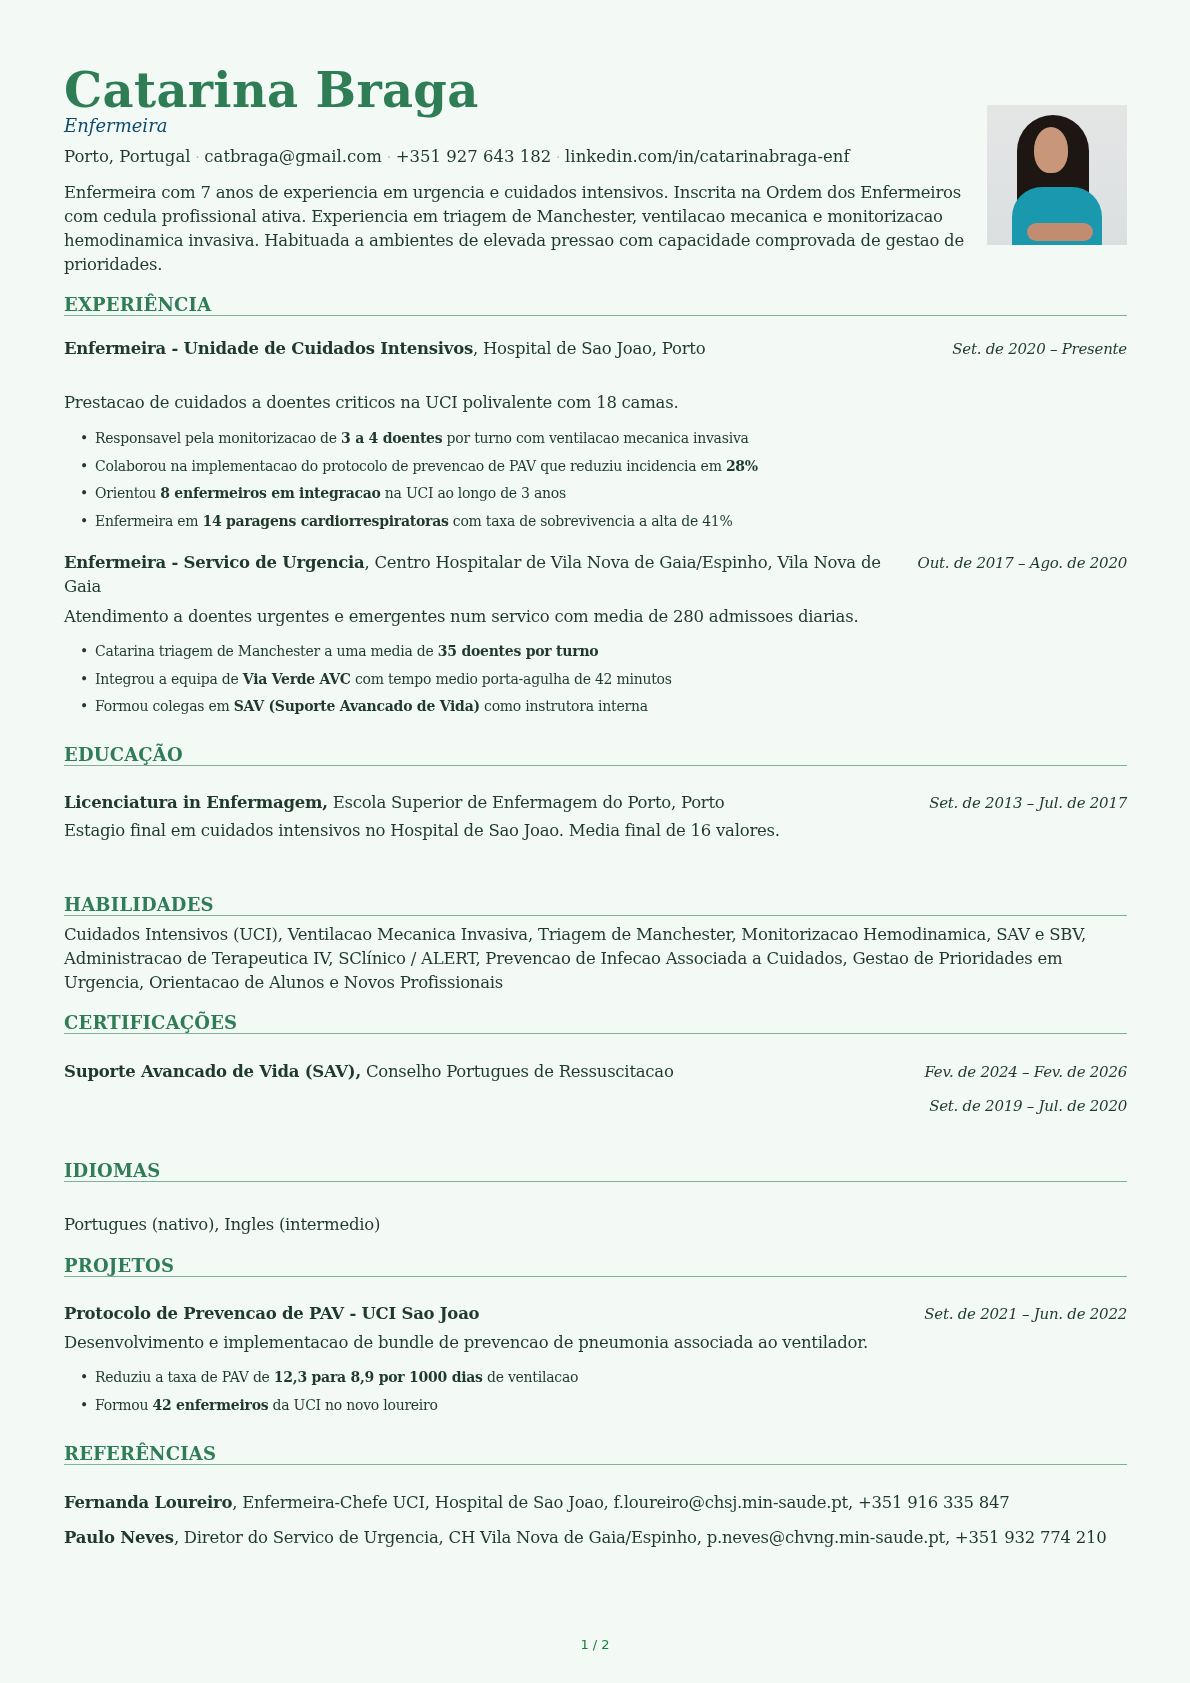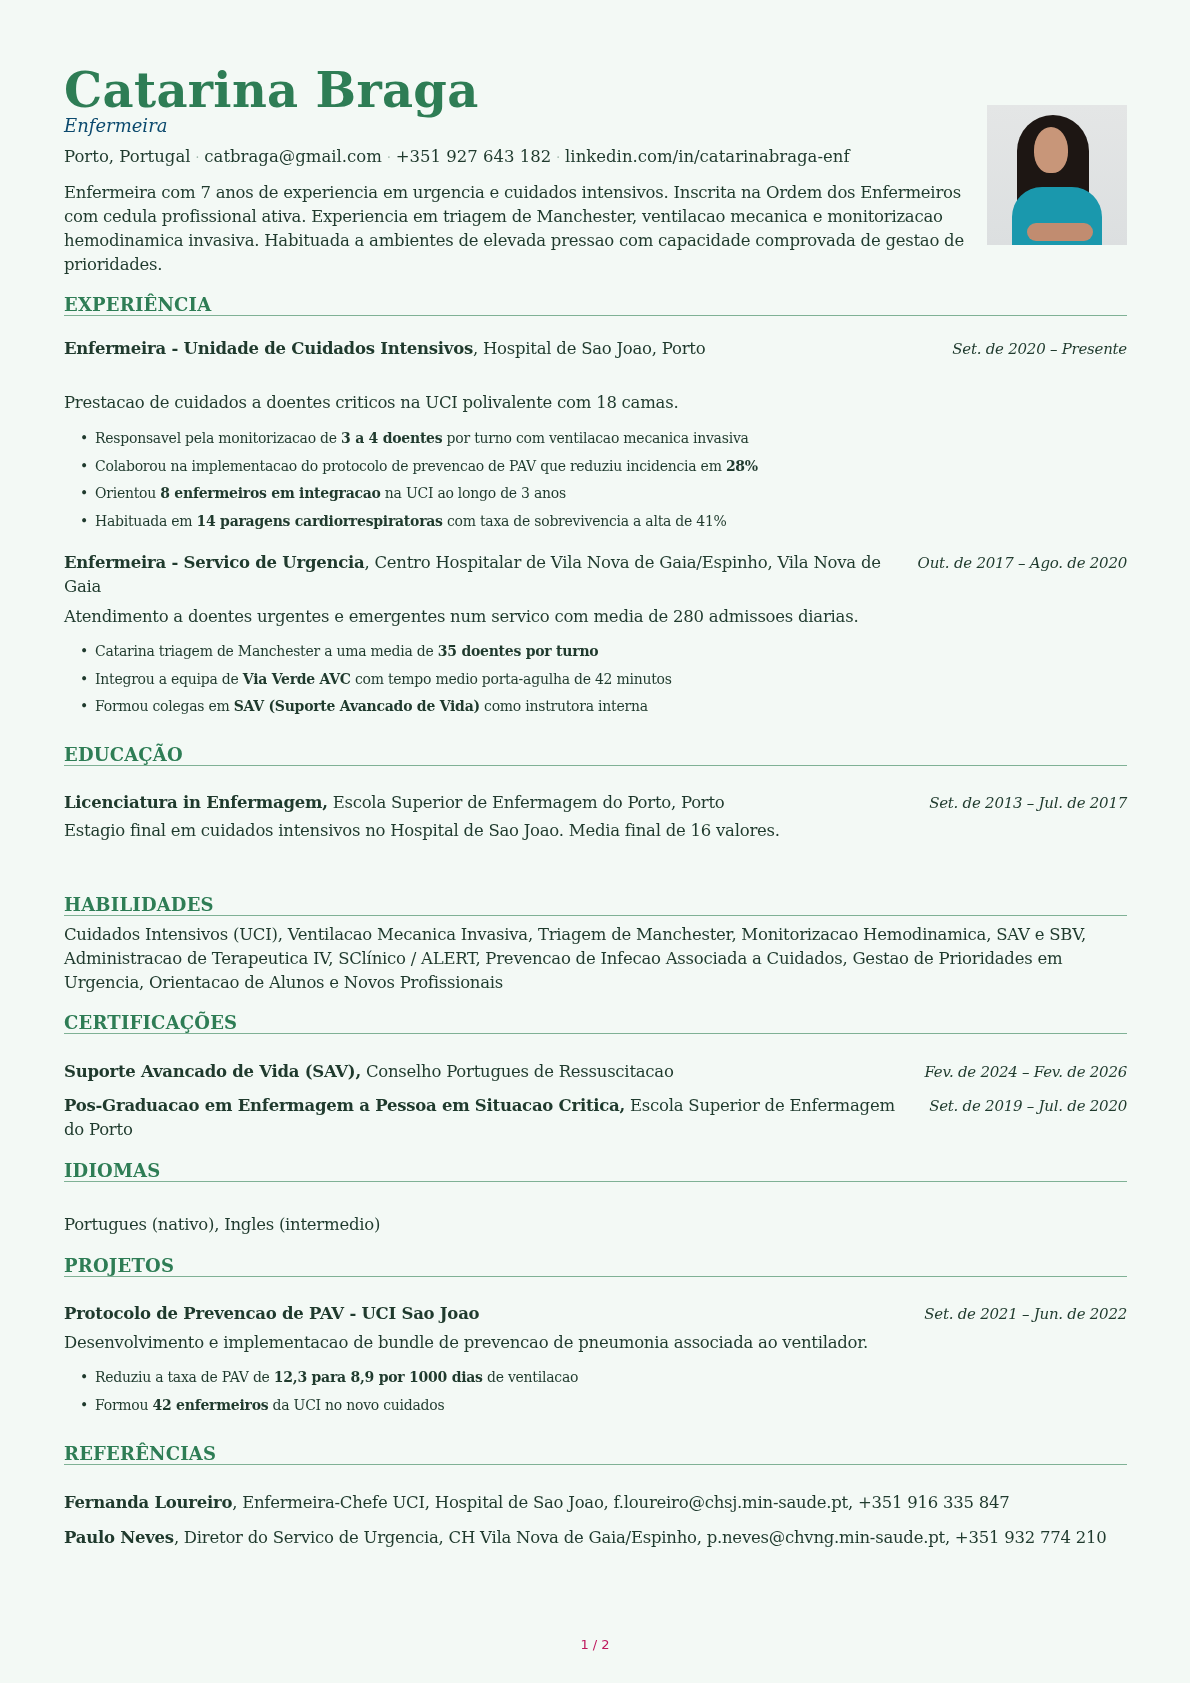--- a/index.html
+++ b/index.html
@@ -59,21 +59,21 @@
   .row { position: absolute; left: 0; width: 1063px; font-size: 16.5px; line-height: 24px; letter-spacing: -0.25px; }
   .row b { font-weight: bold; }
   .date {
     position: absolute; right: 0; top: 0; font-style: italic; font-size: 15px;
     white-space: nowrap;
   }
   .wrap { width: 840px; }
   ul.bullets { list-style: none; position: absolute; left: 16px; width: 1040px; font-size: 14px; letter-spacing: -0.25px; }
   ul.bullets li { height: 27.5px; line-height: 27.5px; white-space: nowrap; }
   ul.bullets li::before { content: "•"; display: inline-block; width: 15px; font-size: 14px; }
-  .footer { position: absolute; top: 1637px; left: 0; width: 1190px; text-align: center; font-family: "DejaVu Sans", sans-serif; font-size: 13px; color: #be185d; }
+  .footer { position: absolute; top: 1637px; left: 0; width: 1190px; text-align: center; font-family: "DejaVu Sans", sans-serif; font-size: 13px; color: #15803d; }
 </style>
 </head>
 <body>
 
 <div class="page">
 
   <div class="name">Catarina Braga</div>
   <div class="title">Enfermeira</div>
   <div class="contact">
     <span>Porto, Portugal</span><span class="sep">·</span><span>catbraga@gmail.com</span><span class="sep">·</span><span>+351 927 643 182</span><span class="sep">·</span><span>linkedin.com/in/catarinabraga-enf</span>
@@ -90,21 +90,21 @@
 
   <div class="row" style="top:337px;">
     <b>Enfermeira - Unidade de Cuidados Intensivos</b><span>, Hospital de Sao Joao, Porto</span>
     <span class="date">Set. de 2020 – Presente</span>
   </div>
   <div class="row" style="top:391px;">Prestacao de cuidados a doentes criticos na UCI polivalente com 18 camas.</div>
   <ul class="bullets" style="top:425px;">
     <li><span>Responsavel pela monitorizacao de </span><b>3 a 4 doentes</b><span> por turno com ventilacao mecanica invasiva</span></li>
     <li><span>Colaborou na implementacao do protocolo de prevencao de PAV que reduziu incidencia em </span><b>28%</b><span></span></li>
     <li><span>Orientou </span><b>8 enfermeiros em integracao</b><span> na UCI ao longo de 3 anos</span></li>
-    <li><span>Habituada em </span><b>14 paragens cardiorrespiratoras</b><span> com taxa de sobrevivencia a alta de 41%</span></li>
+    <li><span>Enfermeira em </span><b>14 paragens cardiorrespiratoras</b><span> com taxa de sobrevivencia a alta de 41%</span></li>
   </ul>
 
   <div class="row" style="top:551px;">
     <div class="wrap"><b>Enfermeira - Servico de Urgencia</b><span>, Centro Hospitalar de Vila Nova de Gaia/Espinho, Vila Nova de Gaia</span></div>
     <span class="date">Out. de 2017 – Ago. de 2020</span>
   </div>
   <div class="row" style="top:605px;">Atendimento a doentes urgentes e emergentes num servico com media de 280 admissoes diarias.</div>
   <ul class="bullets" style="top:638px;">
     <li><span>Catarina triagem de Manchester a uma media de </span><b>35 doentes por turno</b><span></span></li>
     <li><span>Integrou a equipa de </span><b>Via Verde AVC</b><span> com tempo medio porta-agulha de 42 minutos</span></li>
@@ -120,36 +120,35 @@
 
   <div class="section-h" style="top:894px;">HABILIDADES</div>
   <div class="row" style="top:923px;">Cuidados Intensivos (UCI), Ventilacao Mecanica Invasiva, Triagem de Manchester, Monitorizacao Hemodinamica, SAV e SBV, Administracao de Terapeutica IV, SClínico / ALERT, Prevencao de Infecao Associada a Cuidados, Gestao de Prioridades em Urgencia, Orientacao de Alunos e Novos Profissionais</div>
 
   <div class="section-h" style="top:1012px;">CERTIFICAÇÕES</div>
   <div class="row" style="top:1060px;">
     <b>Suporte Avancado de Vida (SAV),</b><span> Conselho Portugues de Ressuscitacao</span>
     <span class="date">Fev. de 2024 – Fev. de 2026</span>
   </div>
   <div class="row" style="top:1094px;">
-    <div class="wrap"><b>Pos-Graduacao em Enfermagem a Pessoa em Situacao Critica,</b><span> Escola Superior de Enfermagem do Porto</span></div>
     <span class="date">Set. de 2019 – Jul. de 2020</span>
   </div>
 
   <div class="section-h" style="top:1160px;">IDIOMAS</div>
   <div class="row" style="top:1213px;">Portugues (nativo), Ingles (intermedio)</div>
 
   <div class="section-h" style="top:1255px;">PROJETOS</div>
   <div class="row" style="top:1302px;">
     <b>Protocolo de Prevencao de PAV - UCI Sao Joao</b>
     <span class="date">Set. de 2021 – Jun. de 2022</span>
   </div>
   <div class="row" style="top:1331px;">Desenvolvimento e implementacao de bundle de prevencao de pneumonia associada ao ventilador.</div>
   <ul class="bullets" style="top:1364px;">
     <li><span>Reduziu a taxa de PAV de </span><b>12,3 para 8,9 por 1000 dias</b><span> de ventilacao</span></li>
-    <li><span>Formou </span><b>42 enfermeiros</b><span> da UCI no novo cuidados</span></li>
+    <li><span>Formou </span><b>42 enfermeiros</b><span> da UCI no novo loureiro</span></li>
   </ul>
 
   <div class="section-h" style="top:1443px;">REFERÊNCIAS</div>
   <div class="row" style="top:1491px;">
     <b>Fernanda Loureiro</b><span>, Enfermeira-Chefe UCI, Hospital de Sao Joao, f.loureiro@chsj.min-saude.pt, +351 916 335 847</span>
   </div>
   <div class="row" style="top:1526px;">
     <b>Paulo Neves</b><span>, Diretor do Servico de Urgencia, CH Vila Nova de Gaia/Espinho, p.neves@chvng.min-saude.pt, +351 932 774 210</span>
   </div>
 </div>

